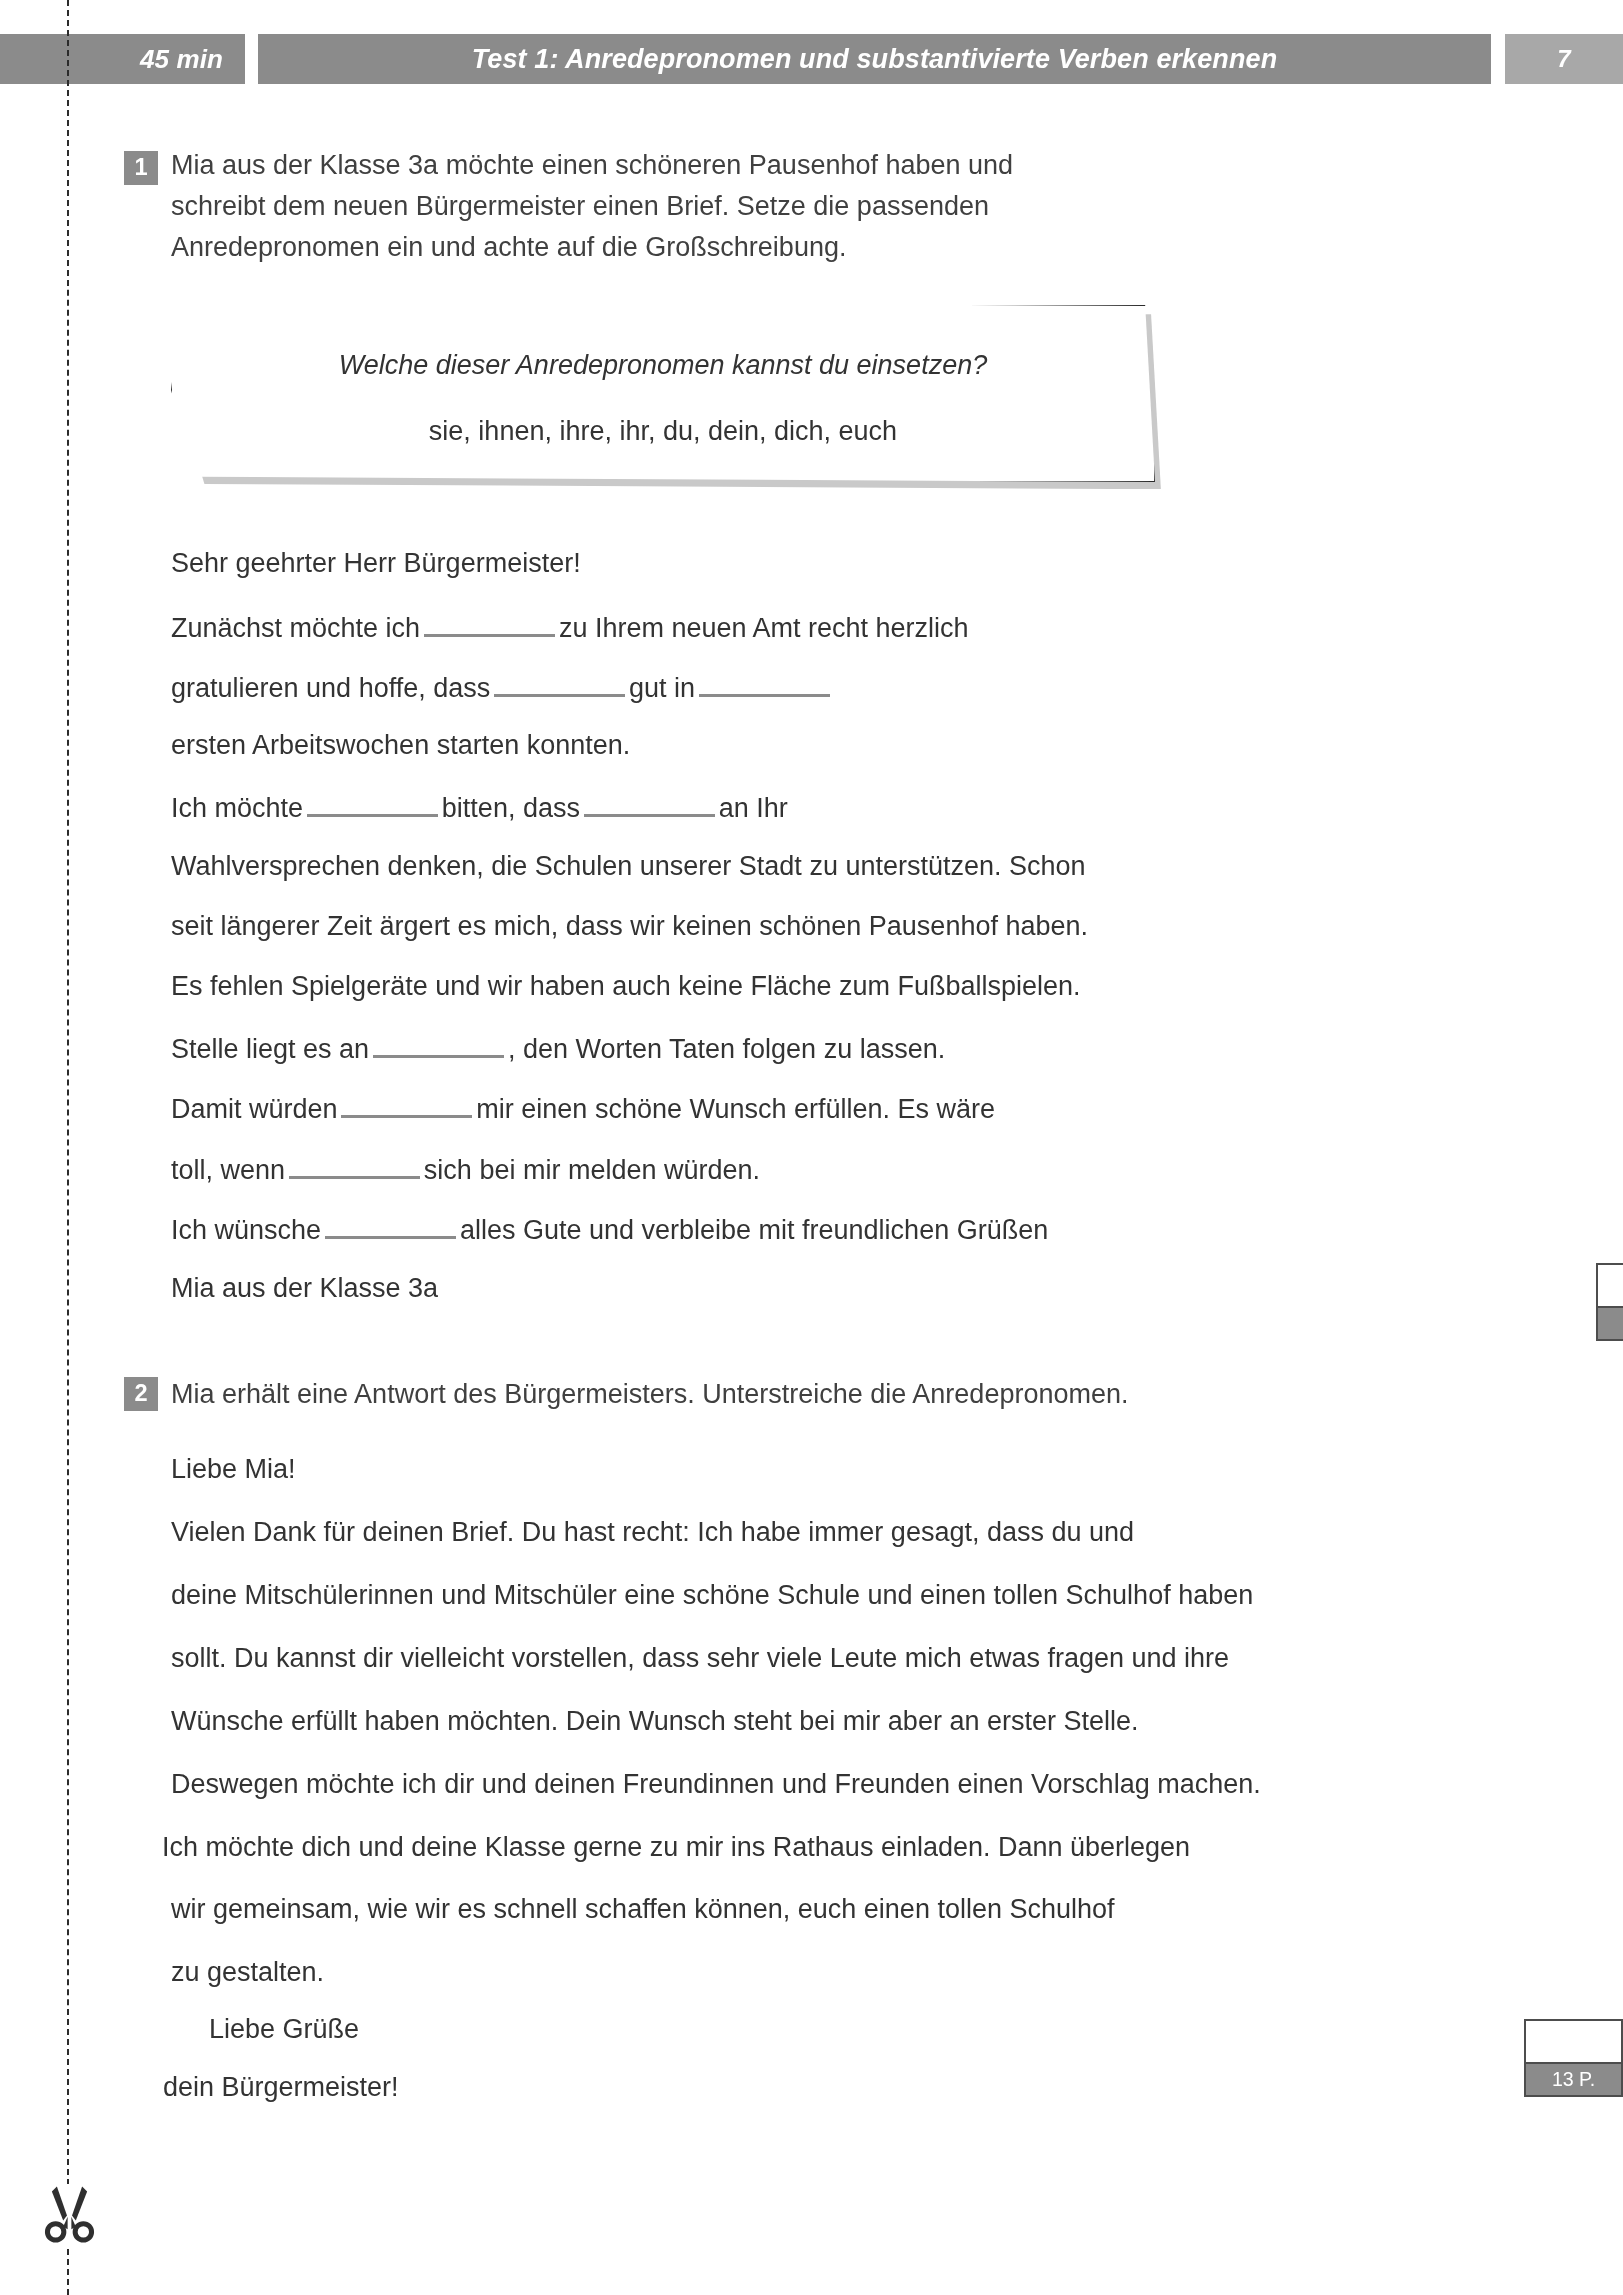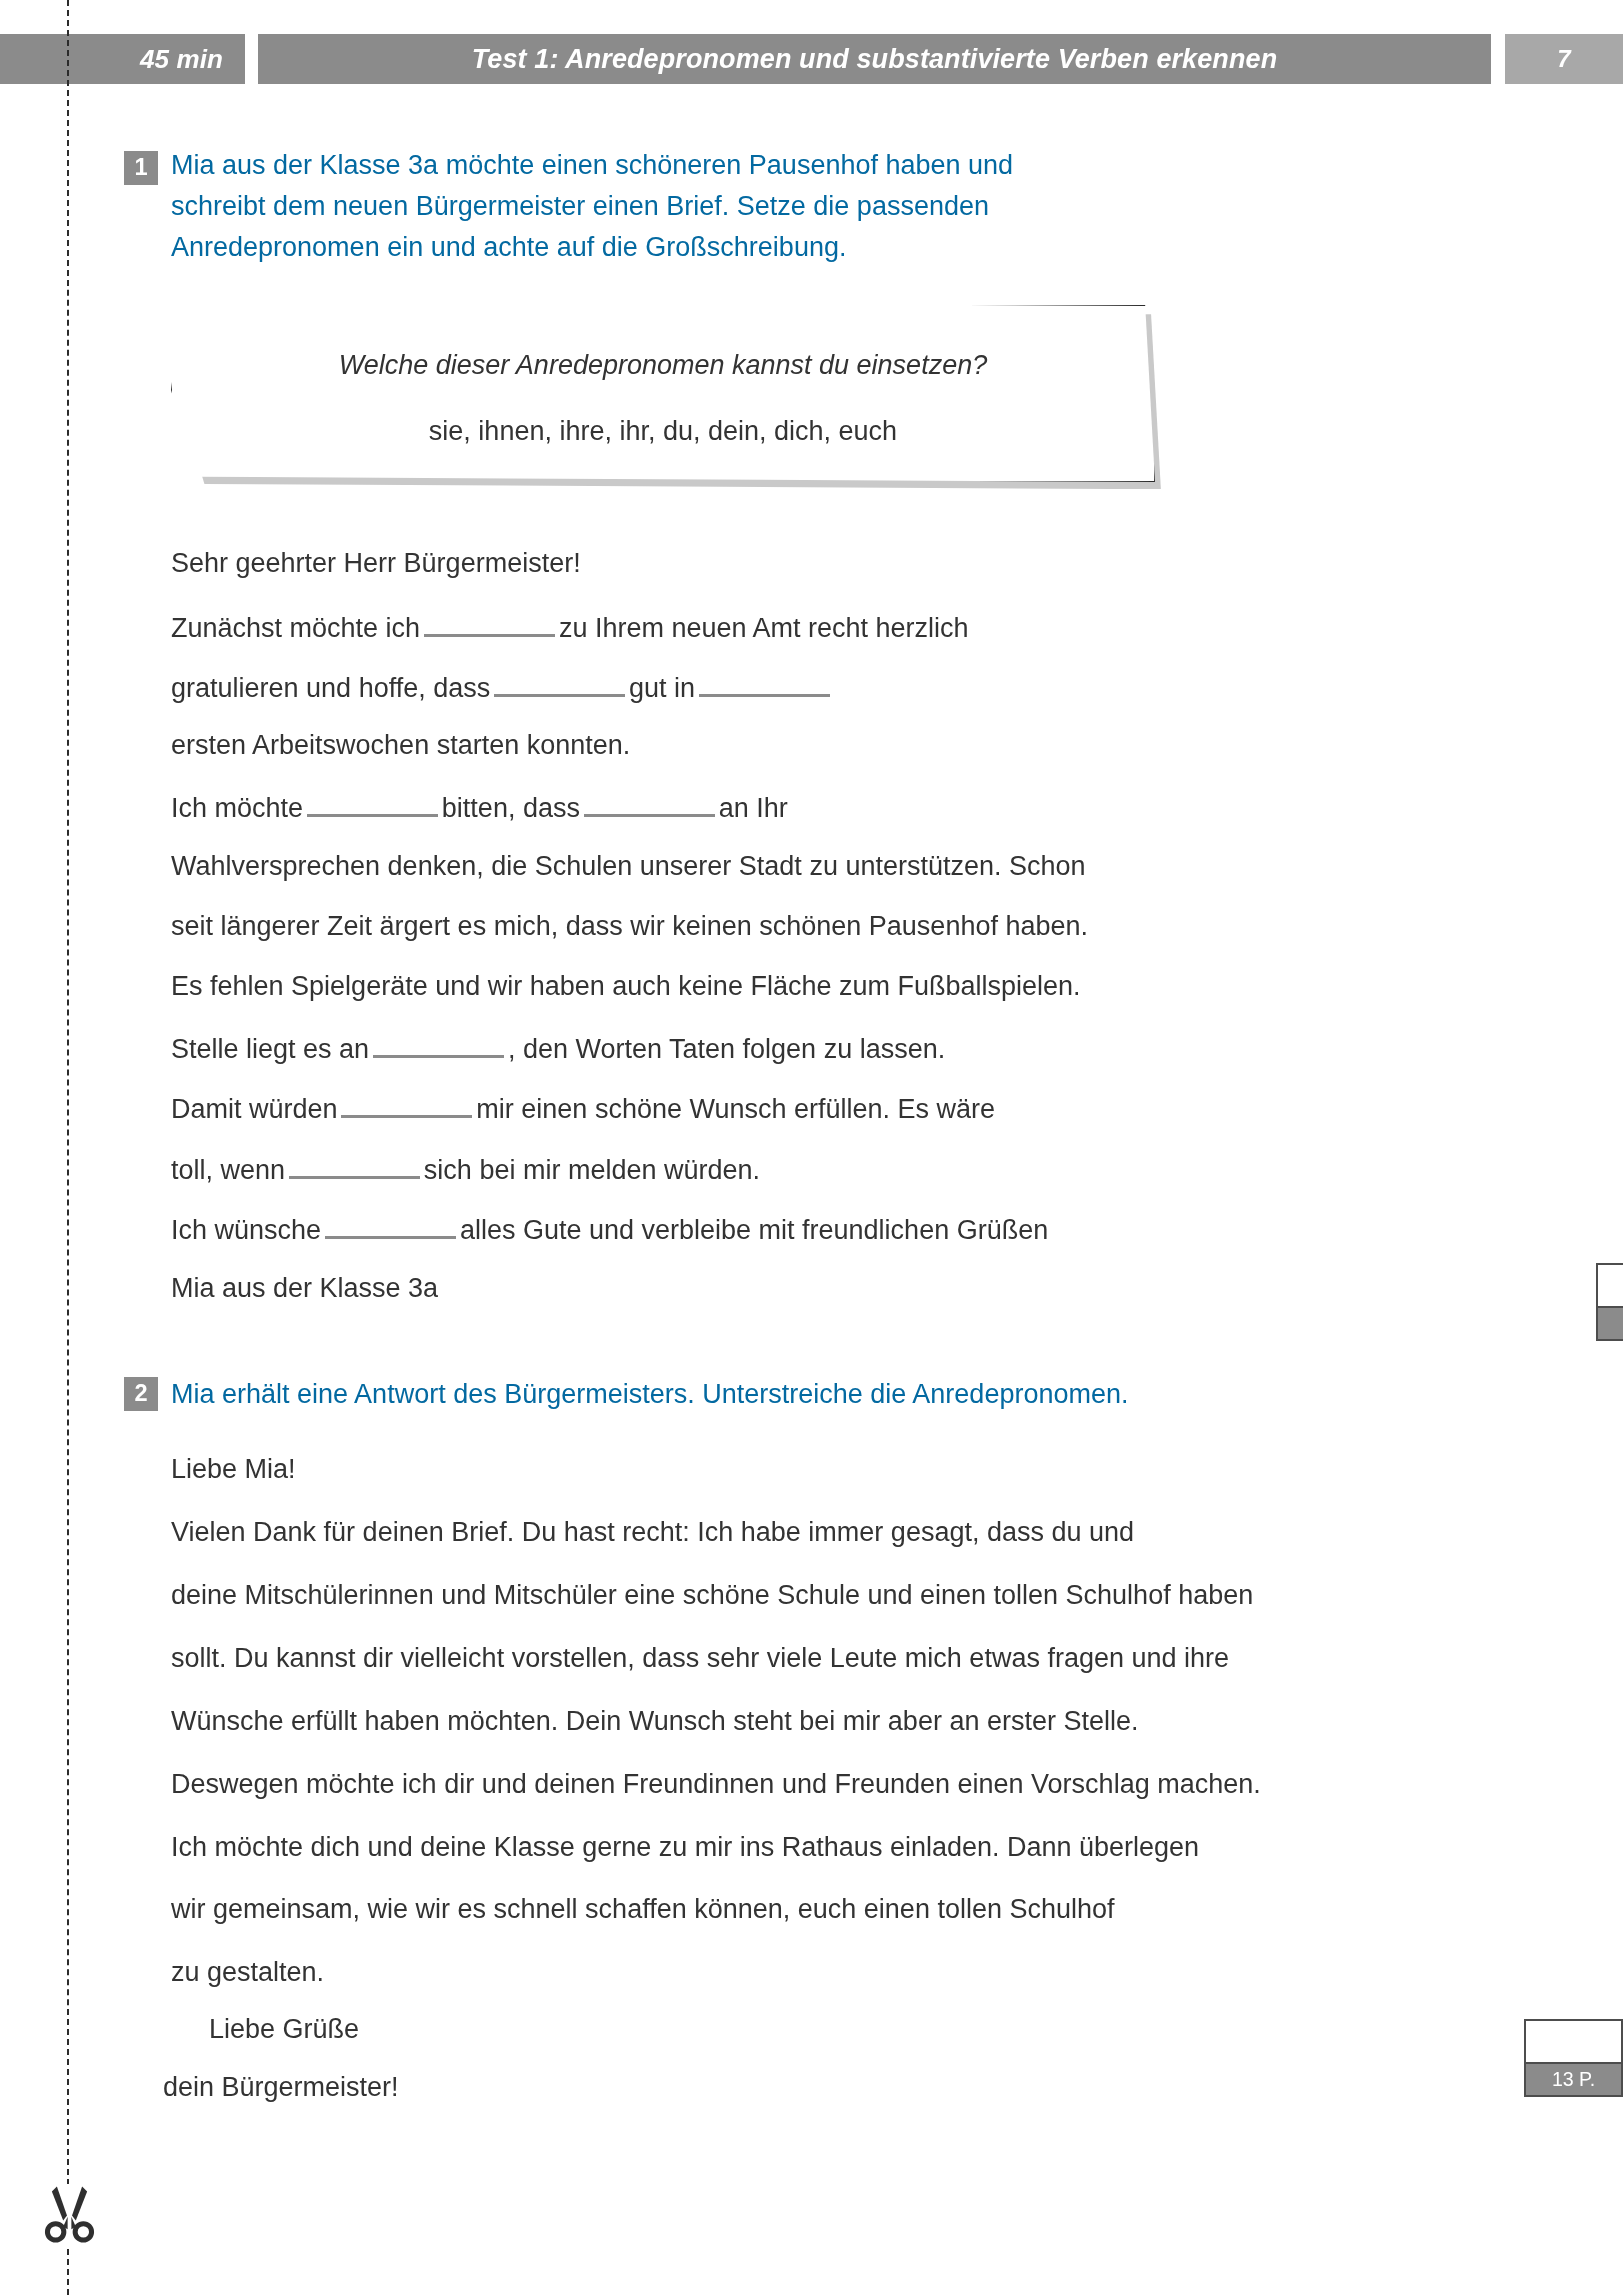--- a/index.html
+++ b/index.html
@@ -96,21 +96,21 @@
     display: flex;
     align-items: center;
     justify-content: center;
     line-height: 1;
   }
 
   .ex-prompt {
     position: absolute;
     font-size: 27px;
     line-height: 41px;
-    color: #0369a1;
+    color: #404040;
   }
 
   
   #callout-wrap {
     position: absolute;
     left: 171px;
     top: 305px;
     width: 1001px;
     height: 190px;
   }
@@ -319,21 +319,21 @@
   </div>
   <div class="letter-line" style="left:171px; top:1645px;">
     <span>sollt. Du kannst dir vielleicht vorstellen, dass sehr viele Leute mich etwas fragen und ihre</span>
   </div>
   <div class="letter-line" style="left:171px; top:1708px;">
     <span>Wünsche erfüllt haben möchten. Dein Wunsch steht bei mir aber an erster Stelle.</span>
   </div>
   <div class="letter-line" style="left:171px; top:1771px;">
     <span>Deswegen möchte ich dir und deinen Freundinnen und Freunden einen Vorschlag machen.</span>
   </div>
-  <div class="letter-line" style="left:171px; top:1834px;">
+  <div class="letter-line" style="left:162px; top:1834px;">
     <span>Ich möchte dich und deine Klasse gerne zu mir ins Rathaus einladen. Dann überlegen</span>
   </div>
   <div class="letter-line" style="left:171px; top:1896px;">
     <span>wir gemeinsam, wie wir es schnell schaffen können, euch einen tollen Schulhof</span>
   </div>
   <div class="letter-line" style="left:171px; top:1959px;">
     <span>zu gestalten.</span>
   </div>
   <div class="letter-line" style="left:171px; top:2016px;margin-left:38px;">
     <span>Liebe Grüße</span>

